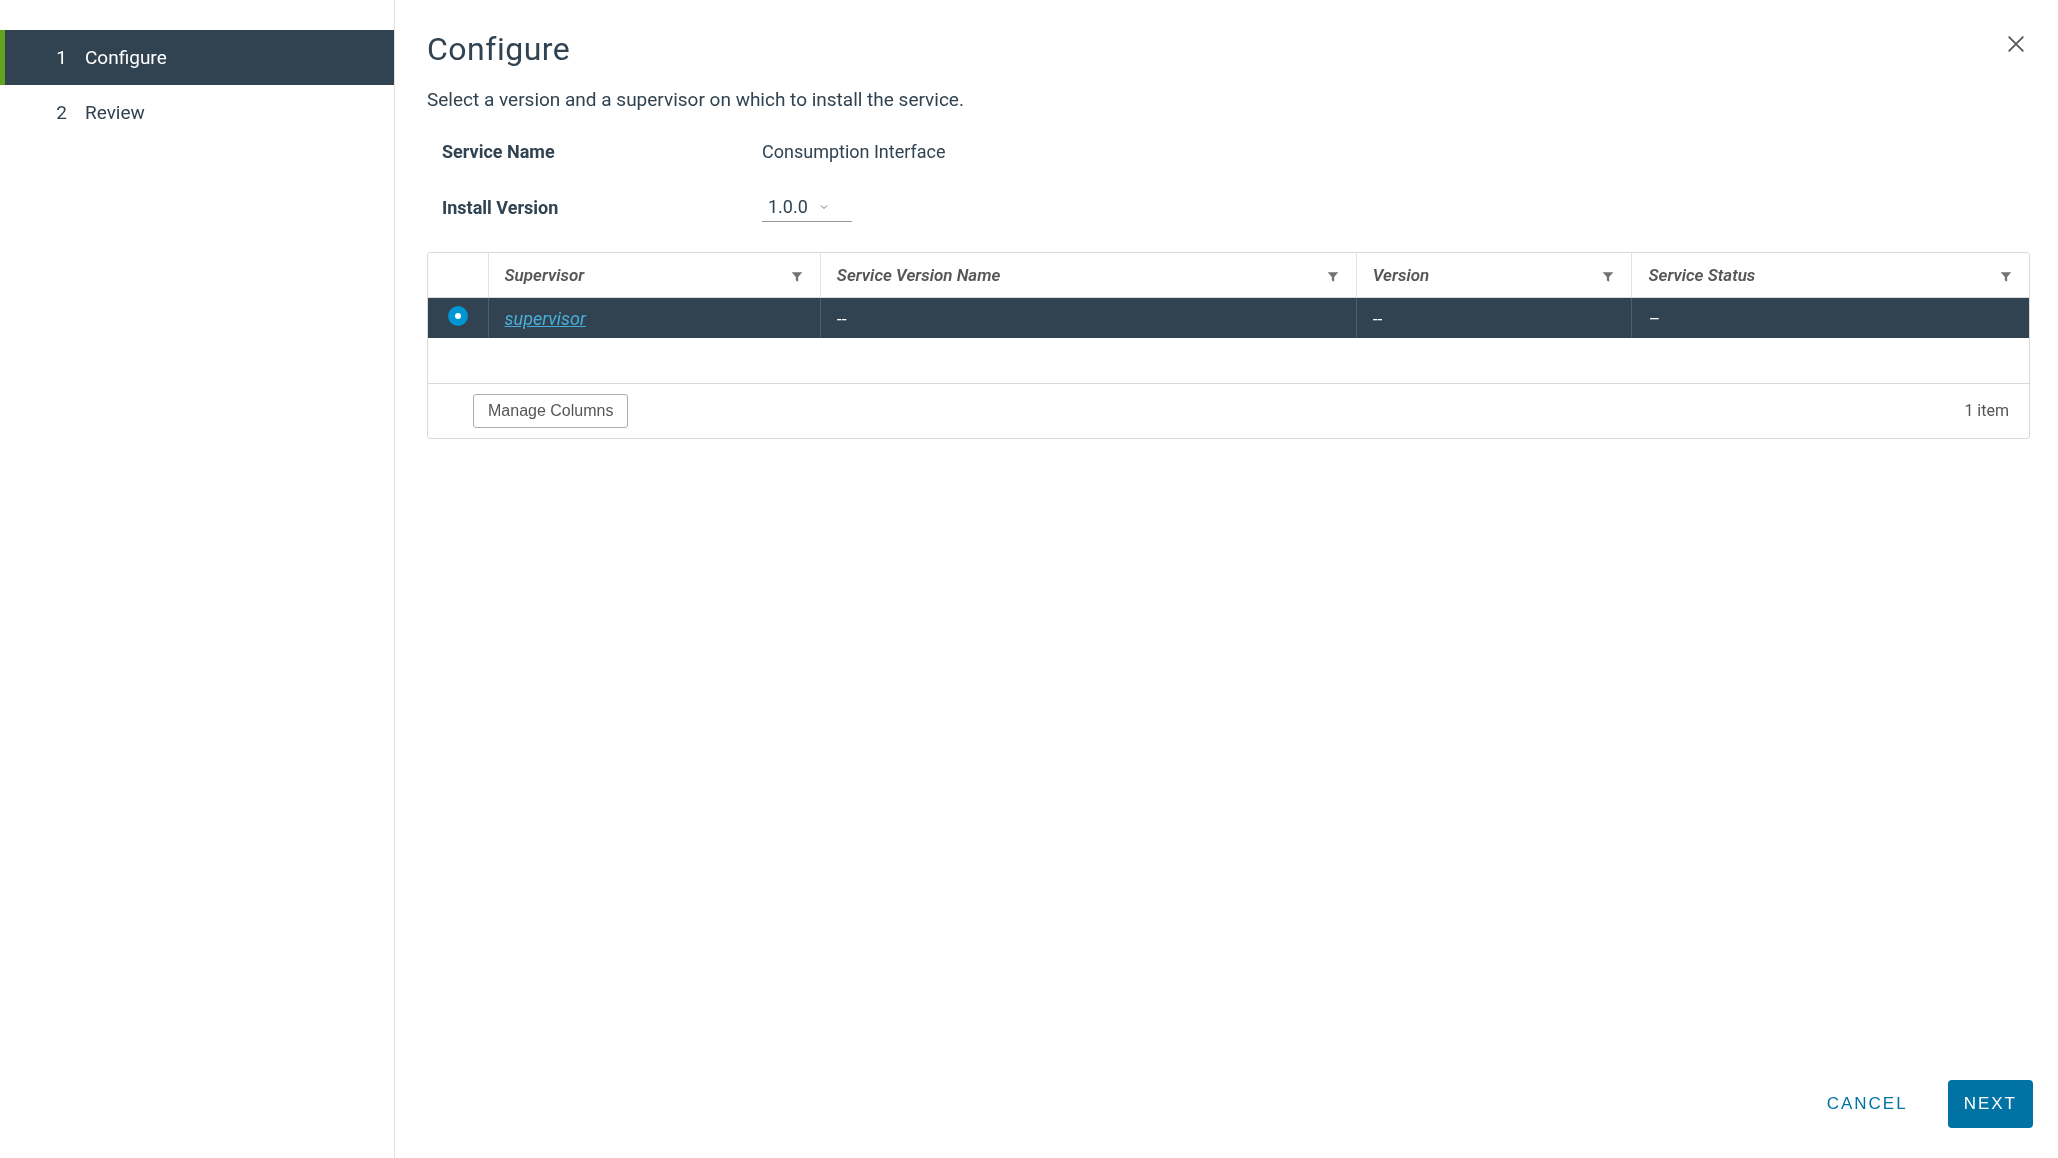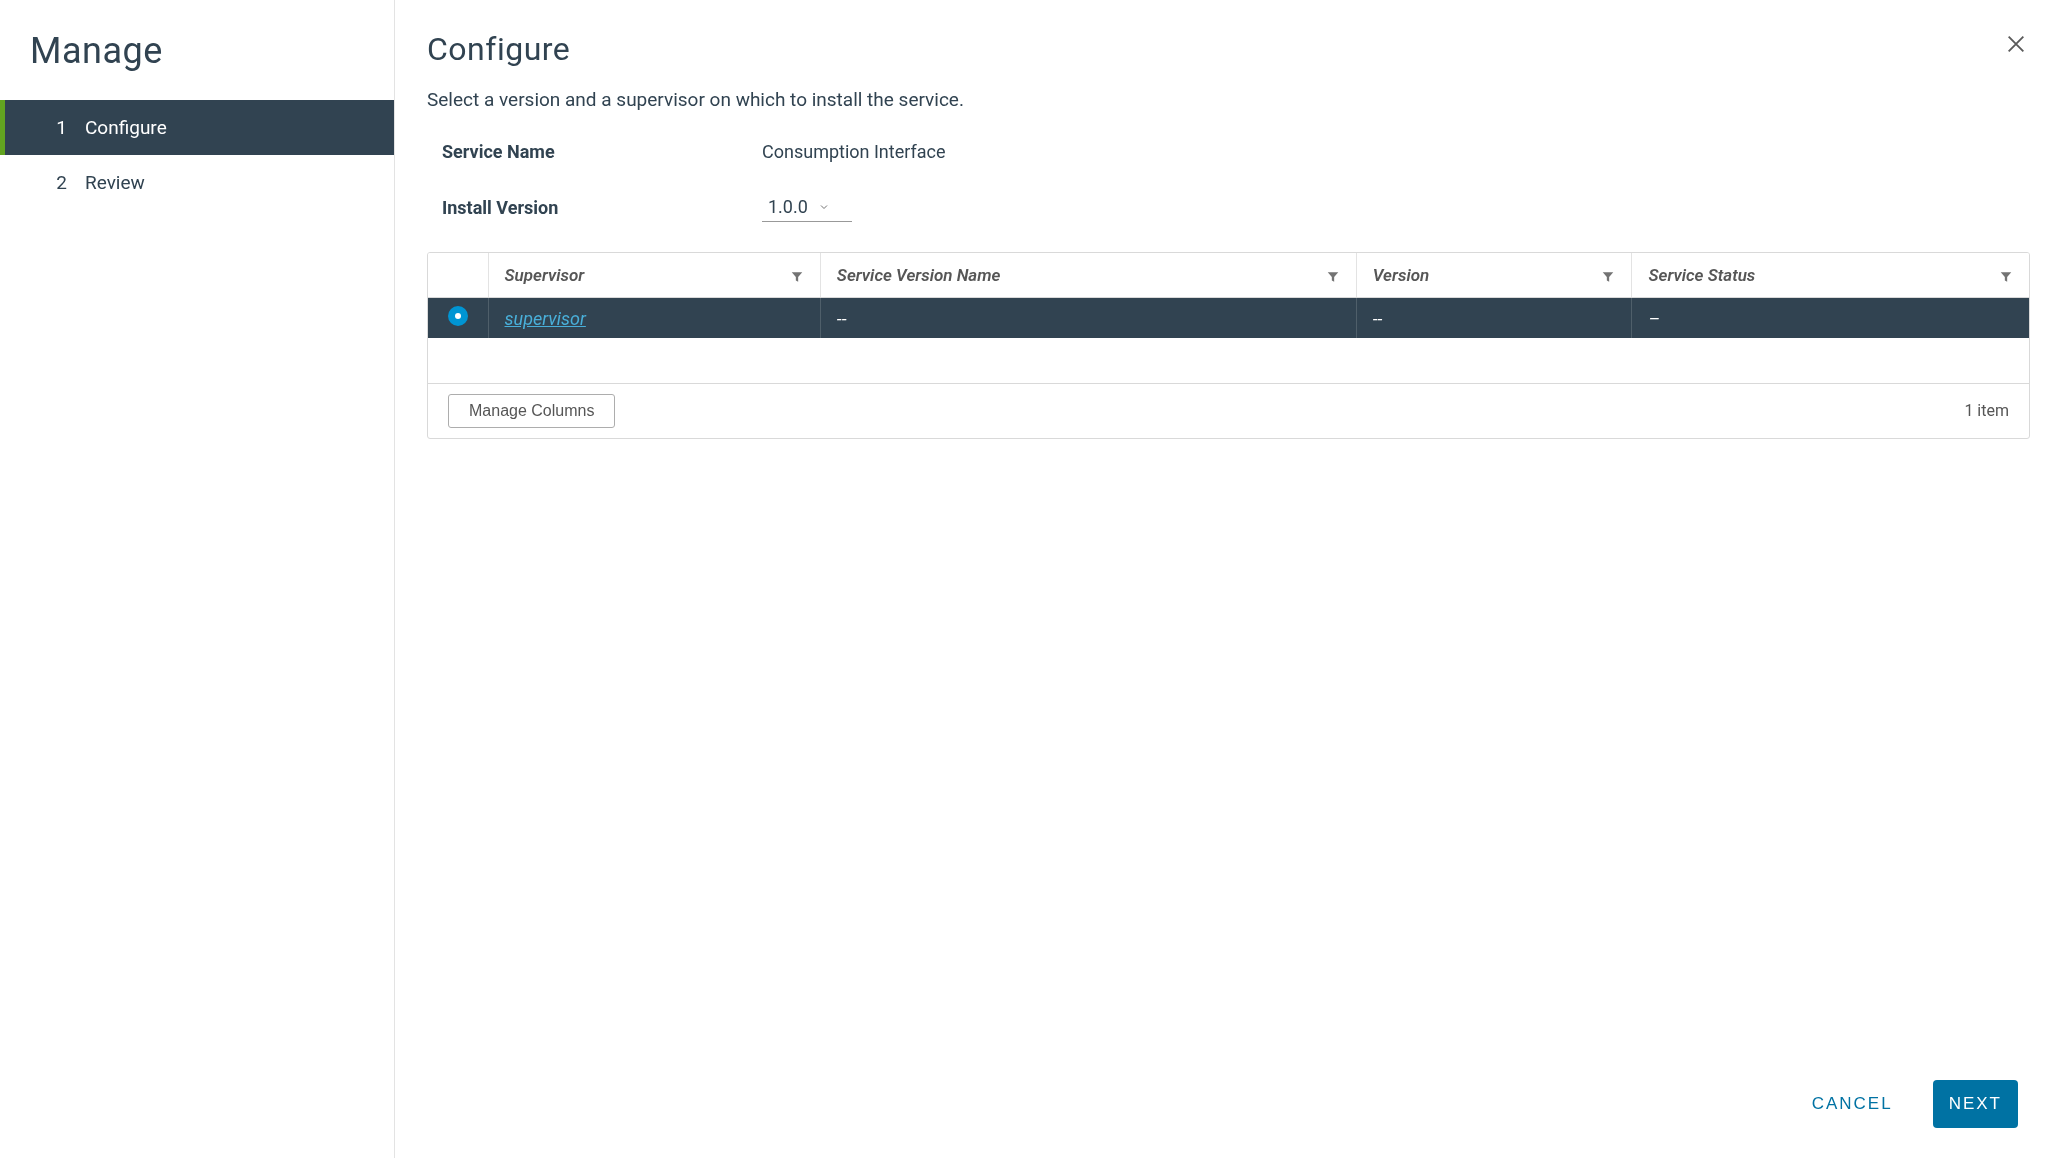--- a/index.html
+++ b/index.html
@@ -207,32 +207,33 @@
       display: flex;
       justify-content: space-between;
       align-items: center;
       padding: 10px 20px;
     }
     .manage-columns-btn {
       border: 1px solid #adadad;
       background: #fff;
       color: #565656;
       font-size: 16px;
-      padding: 7px 20px;
+      padding: 7px 14px;
       border-radius: 3px;
       cursor: pointer;
+      margin-left: 25px;
     }
     .item-count {
       font-size: 16px;
       color: #565656;
     }
     .bottom-actions {
       position: absolute;
       bottom: 30px;
-      right: 40px;
+      right: 25px;
       display: flex;
       gap: 30px;
       align-items: center;
     }
     .btn-cancel {
       background: transparent;
       border: none;
       color: #0072a3;
       font-size: 17px;
       font-weight: 500;
@@ -249,21 +250,20 @@
       letter-spacing: 2px;
       cursor: pointer;
       padding: 14px 16px;
       border-radius: 4px;
     }
   </style>
 </head>
 <body>
 
 <div class="sidebar">
-  <h1 class="sidebar-title">Manage</h1>
   <ul class="steps">
     <li class="step active">
       <span class="step-number">1</span>
       <span>Configure</span>
     </li>
     <li class="step">
       <span class="step-number">2</span>
       <span>Review</span>
     </li>
   </ul>

